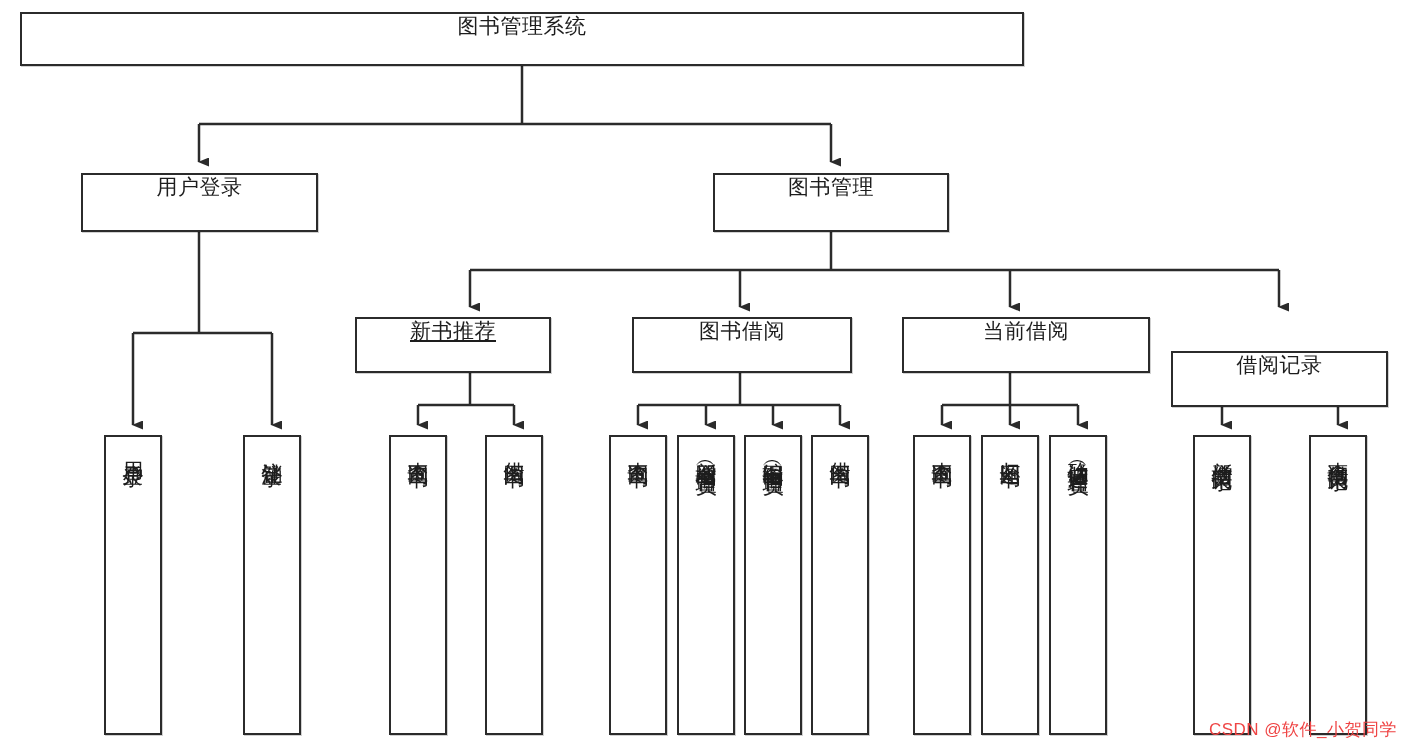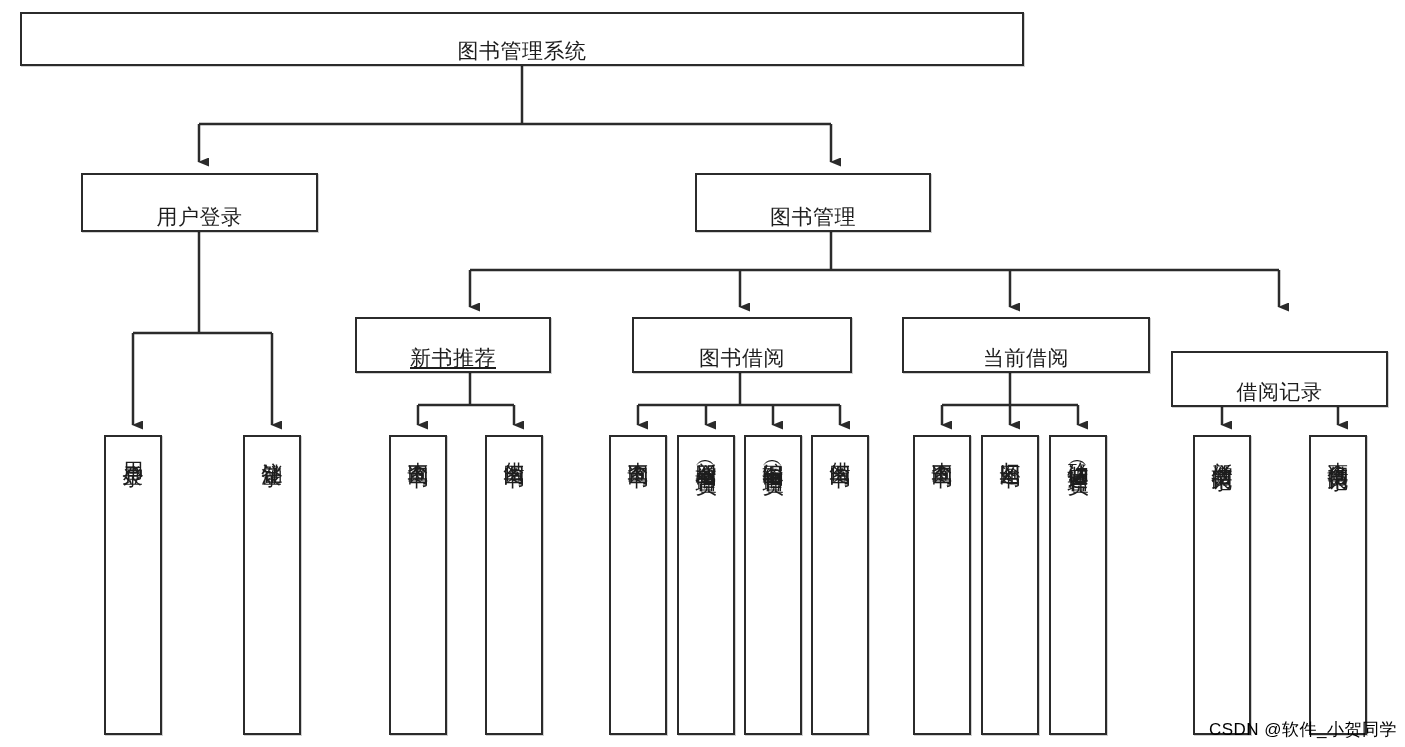--- a/index.html
+++ b/index.html
@@ -25,21 +25,21 @@
     width: 1405px;
     height: 747px;
     pointer-events: none;
   }
   .node {
     position: absolute;
     box-sizing: border-box;
     border: 2.5px solid #2b2b2b;
     background: #ffffff;
     display: flex;
-    align-items: flex-end;
+    align-items: flex-start;
     justify-content: center;
     color: #1d1d1d;
     box-shadow: 1px 1px 0 rgba(0,0,0,0.18);
   }
   .node .label {
     display: block;
     text-align: center;
     line-height: 1.18;
     white-space: nowrap;
   }
@@ -64,21 +64,21 @@
     font-size: 21px;
     line-height: 1.05;
     letter-spacing: 2px;
     white-space: nowrap;
   }
   #watermark {
     position: absolute;
     right: 8px;
     bottom: 6px;
     font-size: 17px;
-    color: #000000;
+    color: #ef4444;
     letter-spacing: 0.5px;
     user-select: none;
     white-space: nowrap;
   }
 </style>
 </head>
 <body>
 
 <div id="diagram-canvas">
 
@@ -132,21 +132,21 @@
     </g>
   </svg>
 
   <div class="node horiz root" style="left:20px; top:12px; width:1004px; height:54px;">
     <span class="label">图书管理系统</span>
   </div>
 
   <div class="node horiz" style="left:81px; top:173px; width:237px; height:59px;">
     <span class="label">用户登录</span>
   </div>
-  <div class="node horiz" style="left:695px; top:173px; width:236px; height:59px;">
+  <div class="node horiz" style="left:713px; top:173px; width:236px; height:59px;">
     <span class="label">图书管理</span>
   </div>
 
   <div class="node horiz" style="left:355px; top:317px; width:196px; height:56px;text-decoration:underline;">
     <span class="label">新书推荐</span>
   </div>
   <div class="node horiz" style="left:632px; top:317px; width:220px; height:56px;">
     <span class="label">图书借阅</span>
   </div>
   <div class="node horiz" style="left:902px; top:317px; width:248px; height:56px;">

